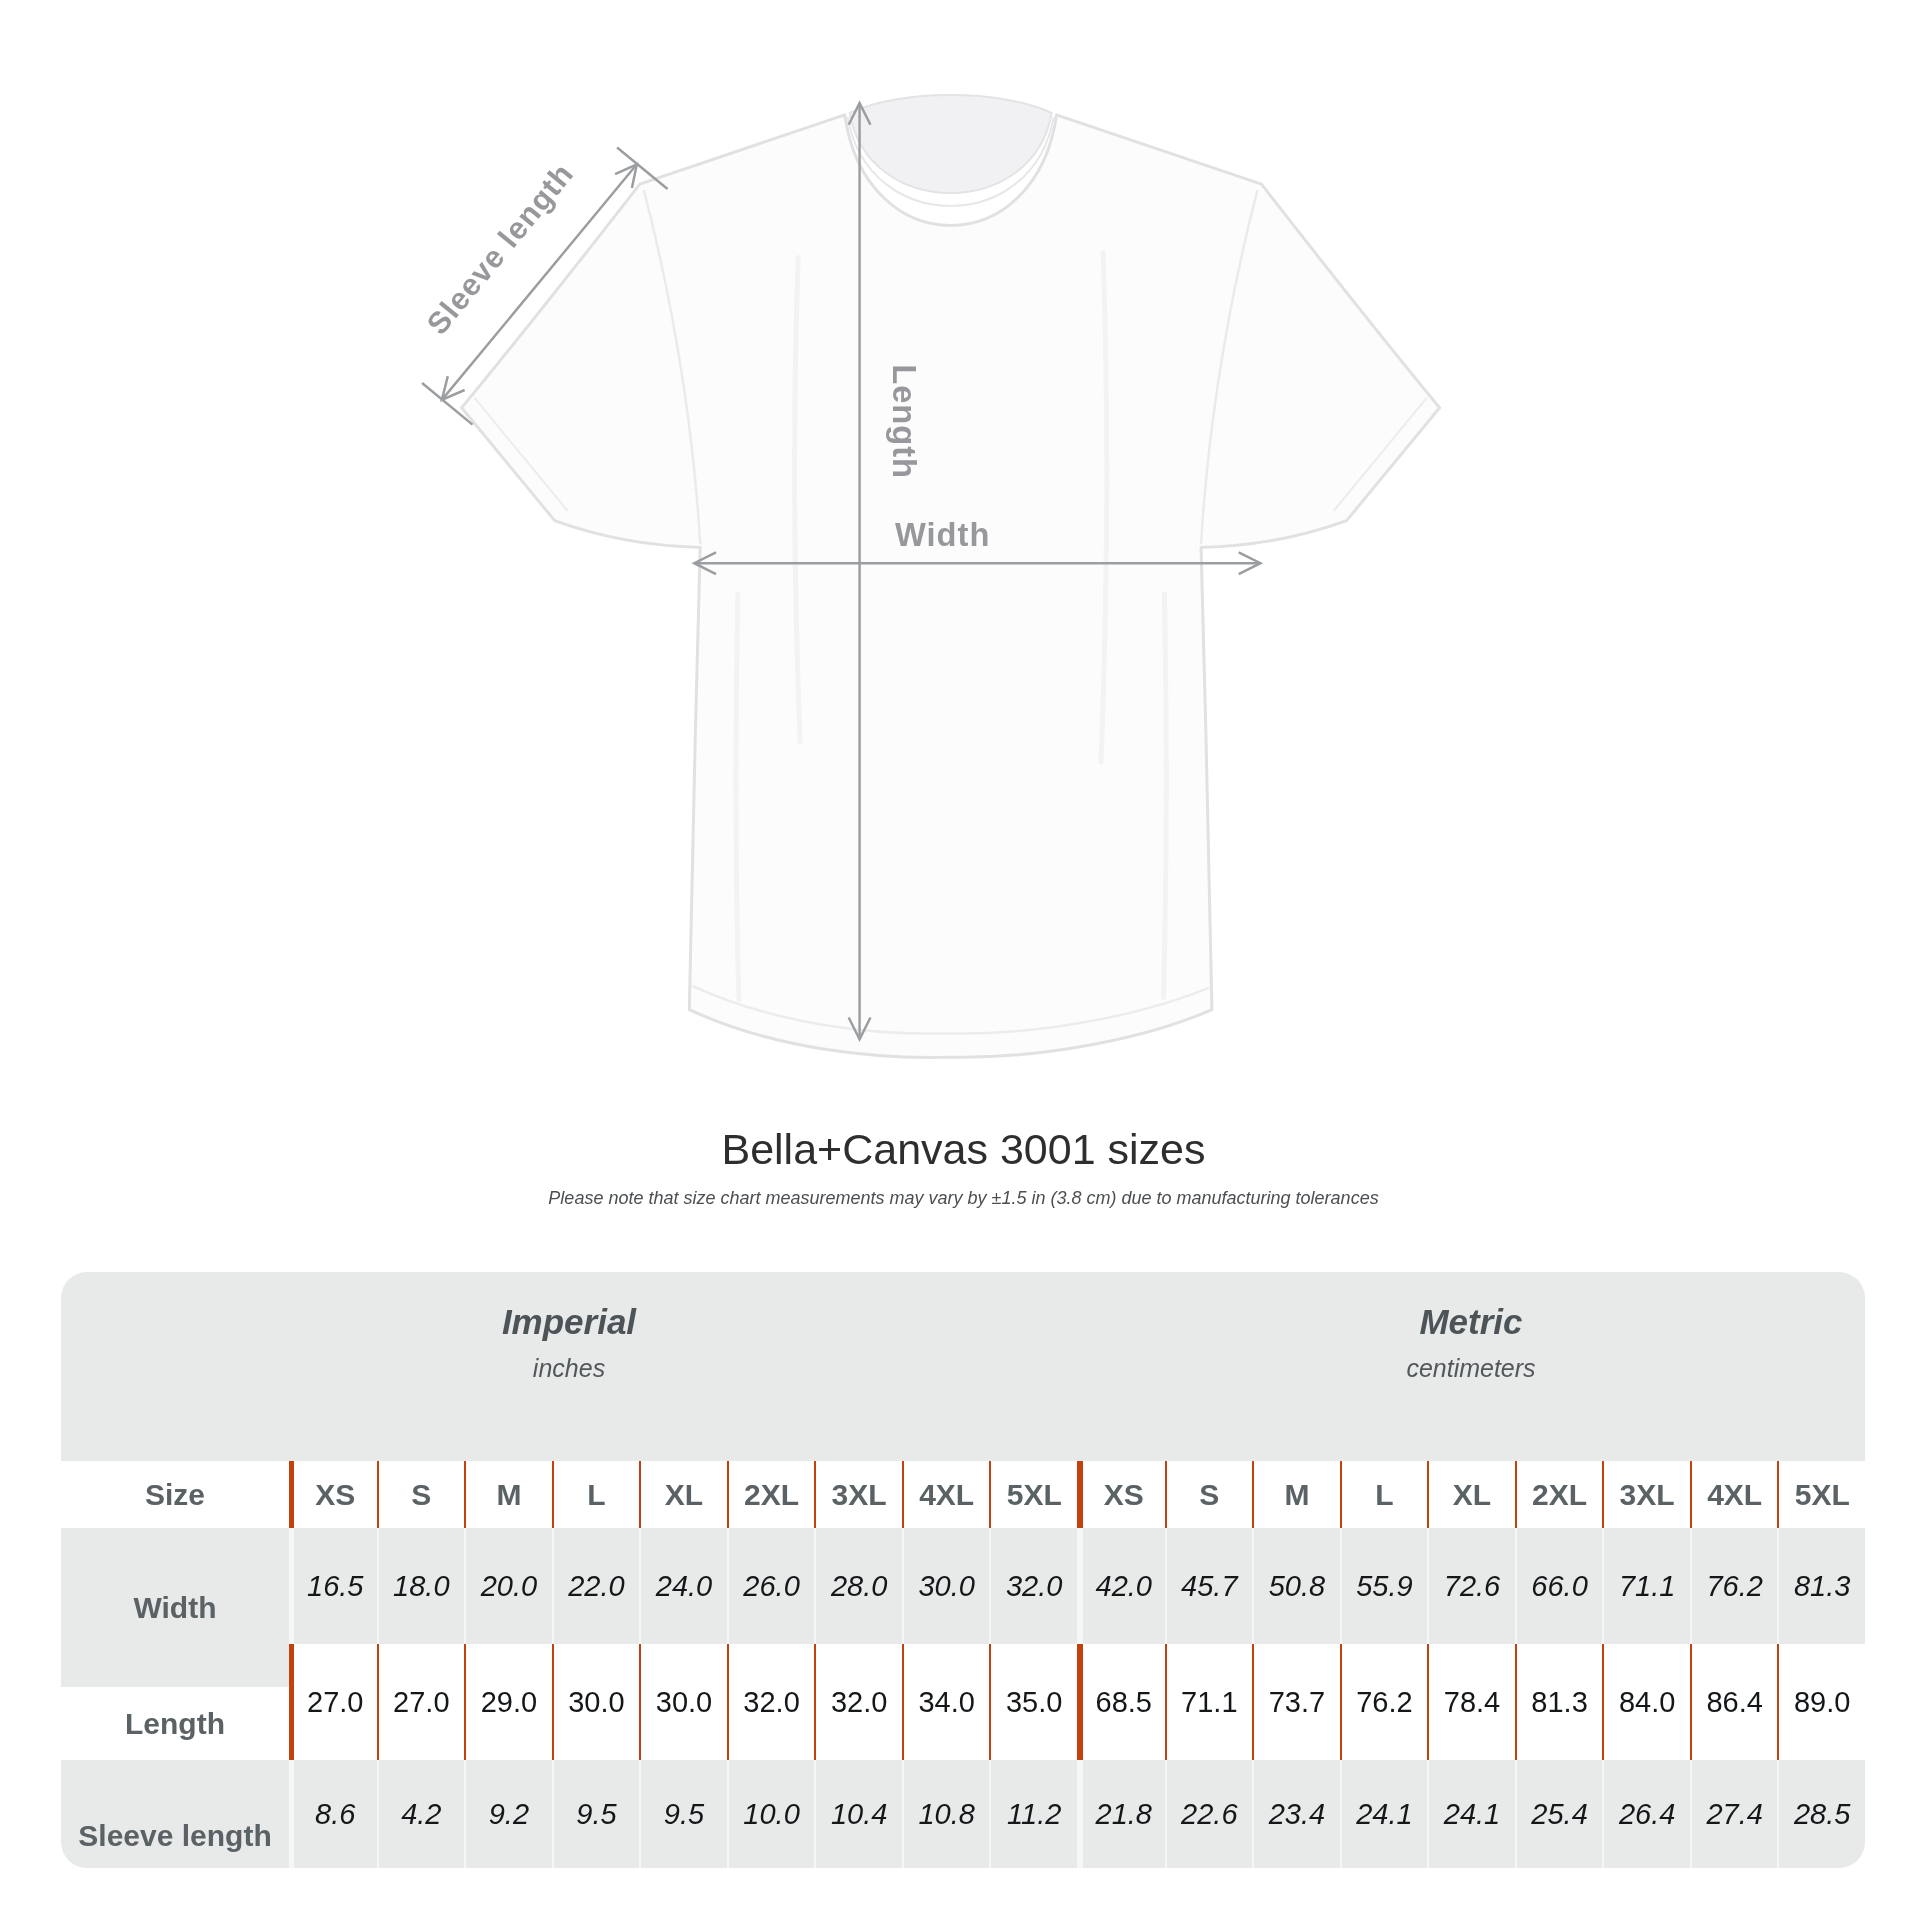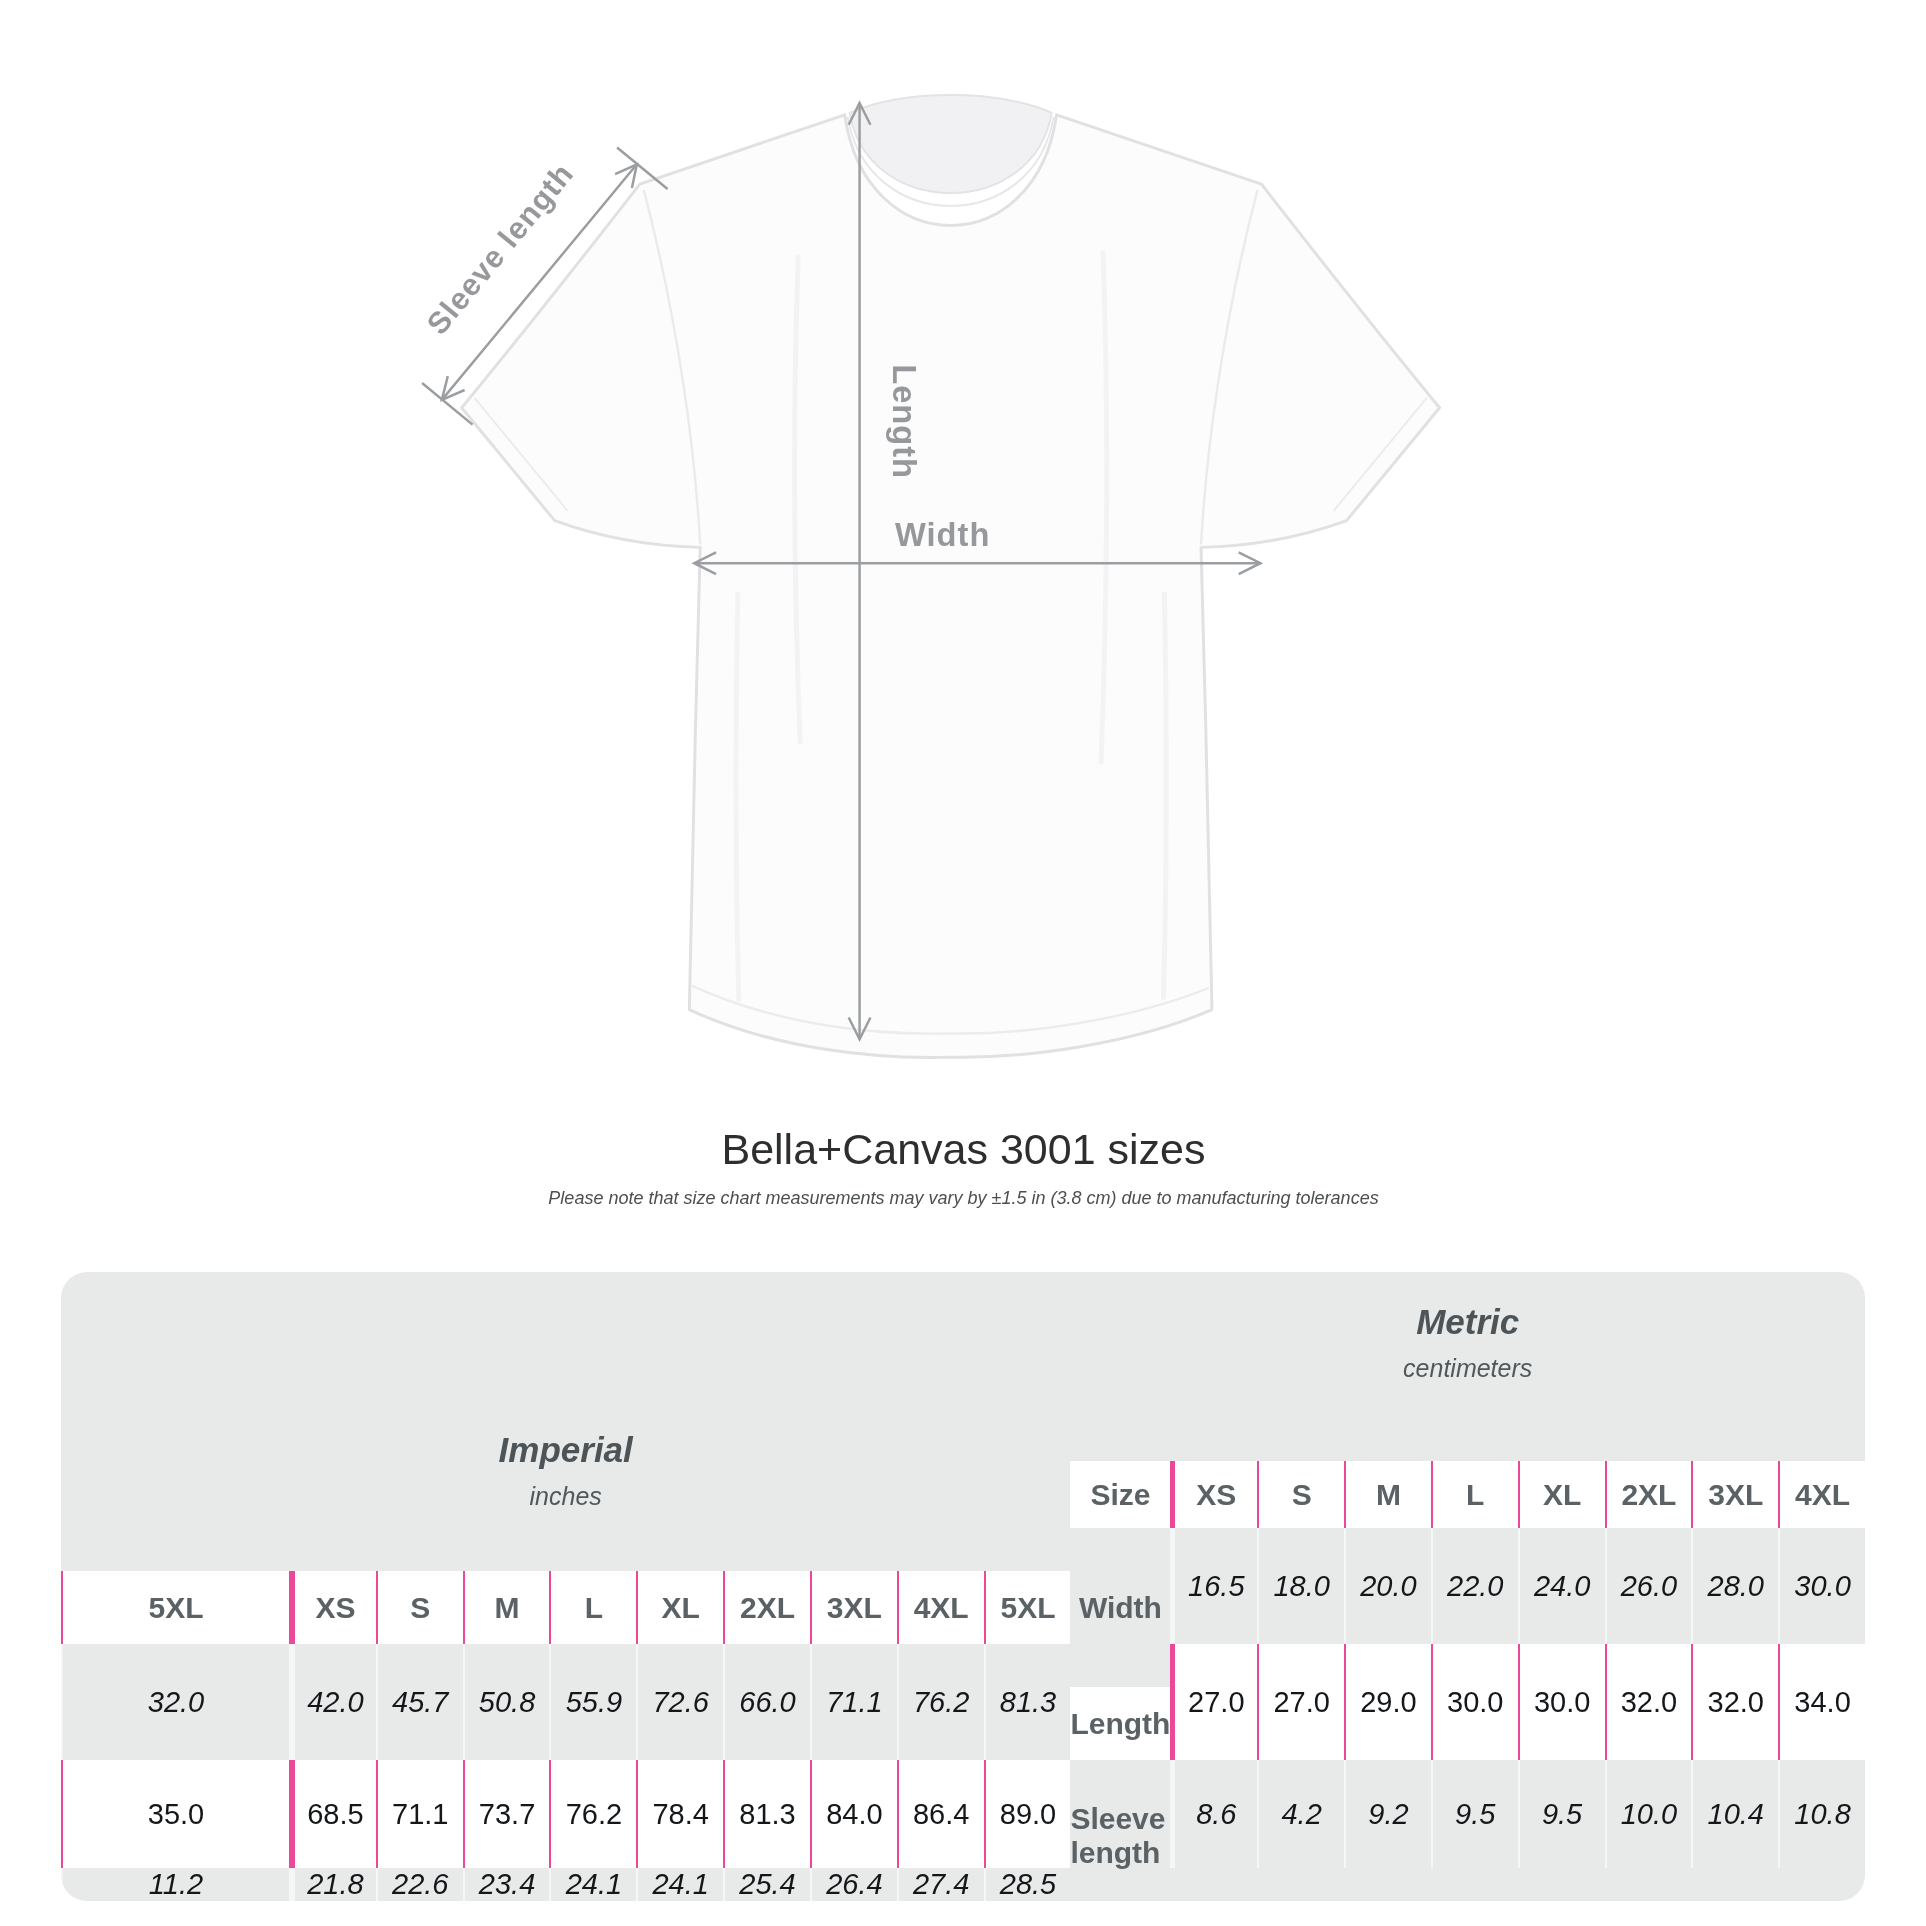--- a/index.html
+++ b/index.html
@@ -28,21 +28,21 @@
     grid-template-columns:228px repeat(18,1fr);
     grid-template-rows:146px 110px 116px 116px 108px;
   }
   .cell{display:flex;align-items:center;justify-content:center;}
   .unit-cell{flex-direction:column;padding-bottom:6px;}
   .span-imperial{grid-column:1 / span 10;}
   .span-metric{grid-column:11 / span 9;}
   .unit-name{font-size:35px;font-weight:bold;font-style:italic;color:#4c5458;}
   .unit-sub{font-size:25px;font-style:italic;color:#51585c;margin-top:12px;}
   .w{background:#ffffff;}
-  .sep{border-left:2px solid #ec4899;}
+  .sep{border-left:2px solid #c2410c;}
   .sepg{border-left:2px solid #f5f6f6;font-style:italic;}
   .c1{border-left-width:5px;}
   .c10{border-left-width:6px;}
   .lbl{font-size:30px;font-weight:bold;color:#5a6265;margin-top:43px;}
   .val{font-size:29px;color:#141719;}
 </style>
 </head>
 <body>
 
 <svg class="diagram-svg" viewBox="0 0 1946 1180">
@@ -99,27 +99,27 @@
   <text class="meas-label" transform="translate(513,258) rotate(-50.5)" text-anchor="middle" font-size="31">Sleeve length</text>
   <text class="meas-label" transform="translate(902,368) rotate(90)" font-size="33">Length</text>
   <text class="meas-label" x="952" y="552" text-anchor="middle" font-size="33">Width</text>
 </svg>
 
 <div class="page-title">Bella+Canvas 3001 sizes</div>
 <div class="page-subtitle">Please note that size chart measurements may vary by ±1.5 in (3.8 cm) due to manufacturing tolerances</div>
 
 <div class="size-table">
 
+  <div class="cell unit-cell span-imperial">
+    <div class="unit-name">Imperial</div>
+    <div class="unit-sub">inches</div>
+  </div>
   <div class="cell unit-cell span-metric">
     <div class="unit-name">Metric</div>
     <div class="unit-sub">centimeters</div>
-  </div>
-  <div class="cell unit-cell span-imperial">
-    <div class="unit-name">Imperial</div>
-    <div class="unit-sub">inches</div>
   </div>
 
   <div class="cell w lbl">Size</div>
   <div class="cell w sep c1 lbl">XS</div>
   <div class="cell w sep lbl">S</div>
   <div class="cell w sep lbl">M</div>
   <div class="cell w sep lbl">L</div>
   <div class="cell w sep lbl">XL</div>
   <div class="cell w sep lbl">2XL</div>
   <div class="cell w sep lbl">3XL</div>

